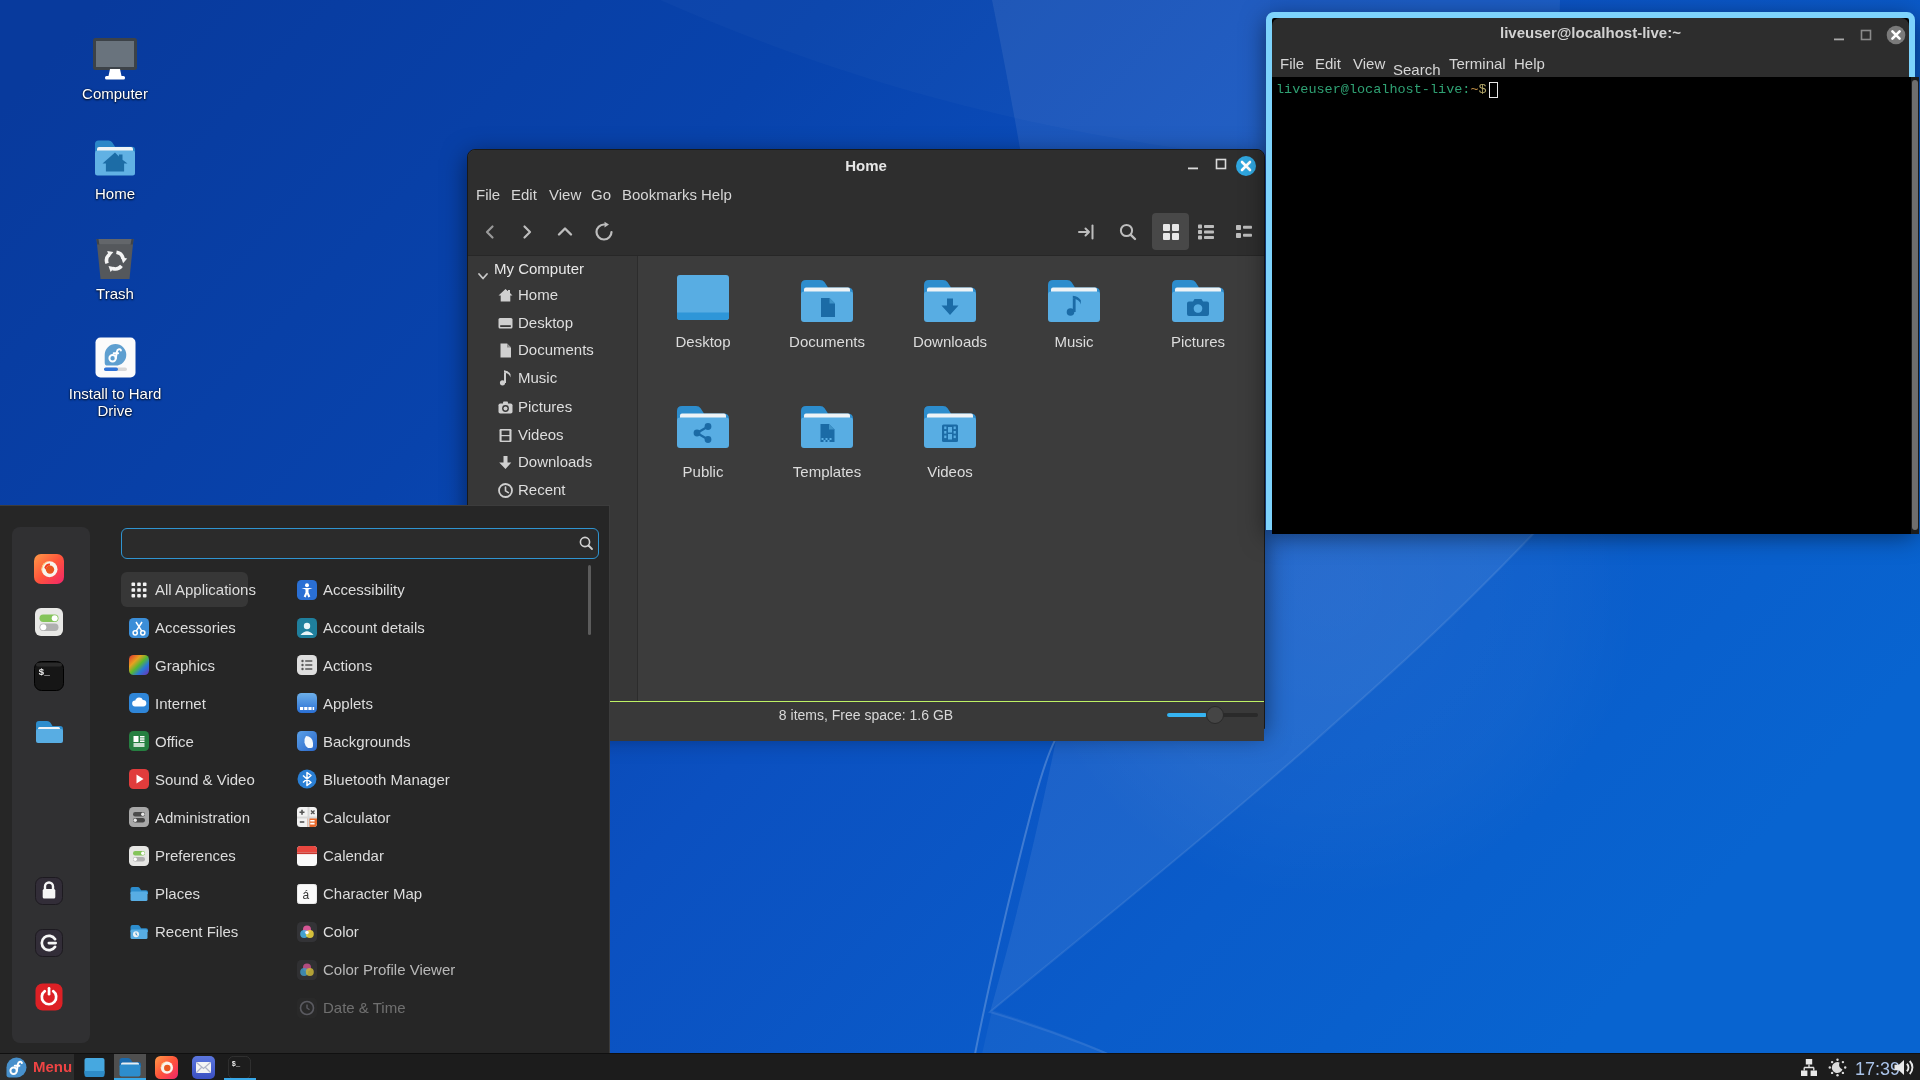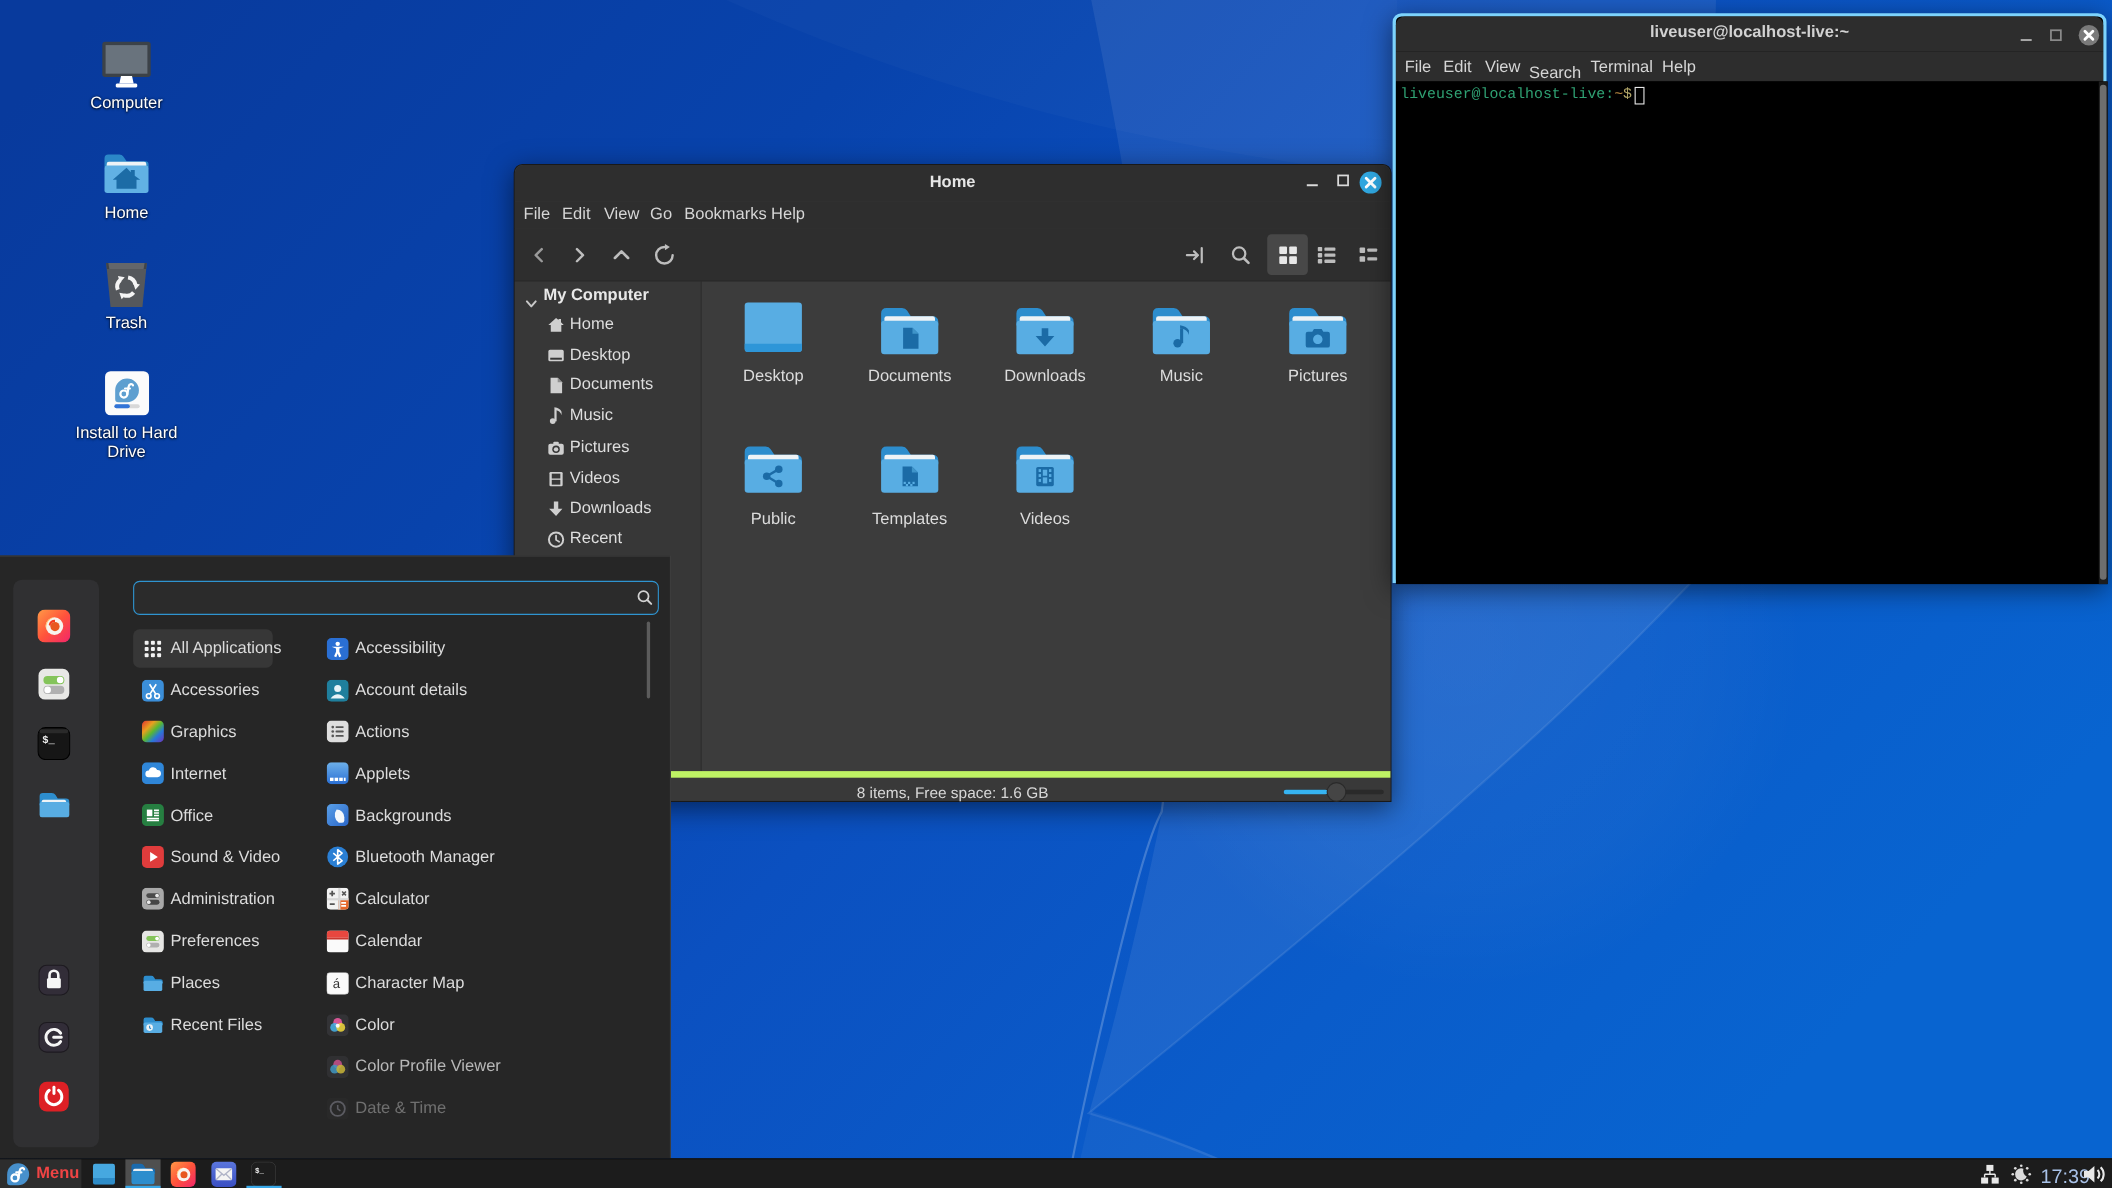--- a/index.html
+++ b/index.html
@@ -179,21 +179,21 @@
           <rect x="3" y="12" width="5" height="5" rx="0.8"></rect>
           <rect x="10" y="12.8" width="9" height="3" rx="0.8"></rect>
         </g>
     </svg>
   </div>
 
   <div class="abs" style="left:0;top:106px;width:170px;height:446px;background:#373737;border-right:1px solid #2c2c2c;color:#dedede;font-size:15px;">
     <svg class="abs" style="left:8px;top:13px" width="14" height="14" viewBox="0 0 14 14">
         <path d="M3 5 L7 9.5 L11 5" fill="none" stroke="#c8c8c8" stroke-width="1.8" stroke-linecap="round" stroke-linejoin="round"></path>
       </svg>
-    <div class="abs" style="left:26px;top:4px;font-weight:bold;color:#e8e8e8;">My Computer</div>
+    <div class="abs" style="left:26px;top:4px;font-weight:normal;color:#e8e8e8;">My Computer</div>
       <svg class="abs" style="left:29px;top:31px" width="17" height="17" viewBox="0 0 17 17">
         <path d="M8.5 2 L1.5 8.5 h2.2 v6 h9.6 v-6 h2.2 L13 6 v-3 h-2.2 v0.9 z" fill="#cfcfcf"></path>
       </svg>
     <div class="abs" style="left:50px;top:30px">Home</div>
     <svg class="abs" style="left:29px;top:59px" width="17" height="17" viewBox="0 0 17 17">
         <rect x="1.5" y="3" width="14" height="10.5" rx="1.5" fill="#cfcfcf"></rect>
         <rect x="3.2" y="10.2" width="10.6" height="1.8" fill="#373737"></rect>
       </svg>
     <div class="abs" style="left:50px;top:57.7px">Desktop</div>
     <svg class="abs" style="left:29px;top:86px" width="17" height="17" viewBox="0 0 17 17">
@@ -308,29 +308,29 @@
           <rect x="31.6" y="28.5" width="2.2" height="2.6"></rect>
           <rect x="31.6" y="33" width="2.2" height="2.6"></rect>
           <rect x="31.6" y="37.5" width="2.2" height="2.6"></rect>
           <rect x="26" y="29" width="4" height="5.5"></rect>
           <rect x="26" y="36" width="4" height="5.5"></rect>
         </g>
     </svg>
     <div class="abs" style="left:262px;top:207px;width:100px;text-align:center;">Videos</div>
   </div>
 
-  <div class="abs" style="left:0;top:551px;width:796px;height:27px;background:#393939;border-top:6px solid #bef264;">
+  <div class="abs" style="left:0;top:551px;width:796px;height:40px;background:#393939;border-top:1px solid #bef264;">
     <div class="abs" style="width:100%;text-align:center;top:5px;font-size:14px;color:#d8d8d8;">8 items, Free space: 1.6 GB</div>
     <div class="abs" style="left:699px;top:11px;width:91px;height:4px;background:#2a2a2a;border-radius:2px;"></div>
     <div class="abs" style="left:699px;top:11px;width:40px;height:4px;background:#36b4f2;border-radius:2px;"></div>
     <div class="abs" style="left:738px;top:4px;width:18px;height:18px;background:#454545;border:1px solid #2a2a2a;border-radius:50%;"></div>
   </div>
 </div>
 
-<div id="term" class="win" style="left:1266px;top:12px;width:649px;height:518px;background:#000;border:3px solid #7dd3fc;">
+<div id="term" class="win" style="left:1266px;top:12px;width:649px;height:518px;background:#000;border:6px solid #7dd3fc;">
   <div class="titlebar" style="height:32px;background:#2d2d2d;"></div>
   <div class="wtitle" style="top:6px;color:#d2d2d2;">liveuser@localhost-live:~</div>
   <svg class="abs" style="right:63px;top:8px" width="14" height="16" viewBox="0 0 14 16">
       <rect x="2" y="12.5" width="10" height="1.8" fill="#a8a8a8"></rect>
     </svg>
   <svg class="abs" style="right:36px;top:8px" width="14" height="16" viewBox="0 0 14 16">
       <rect x="2.5" y="4.5" width="9" height="9" fill="none" stroke="#8a8a8a" stroke-width="1.6"></rect>
     </svg>
   <svg class="abs" style="right:3px;top:7px" width="20" height="20" viewBox="0 0 20 20">
     <circle cx="10" cy="10" r="9.3" fill="#7a7a7a"></circle>

